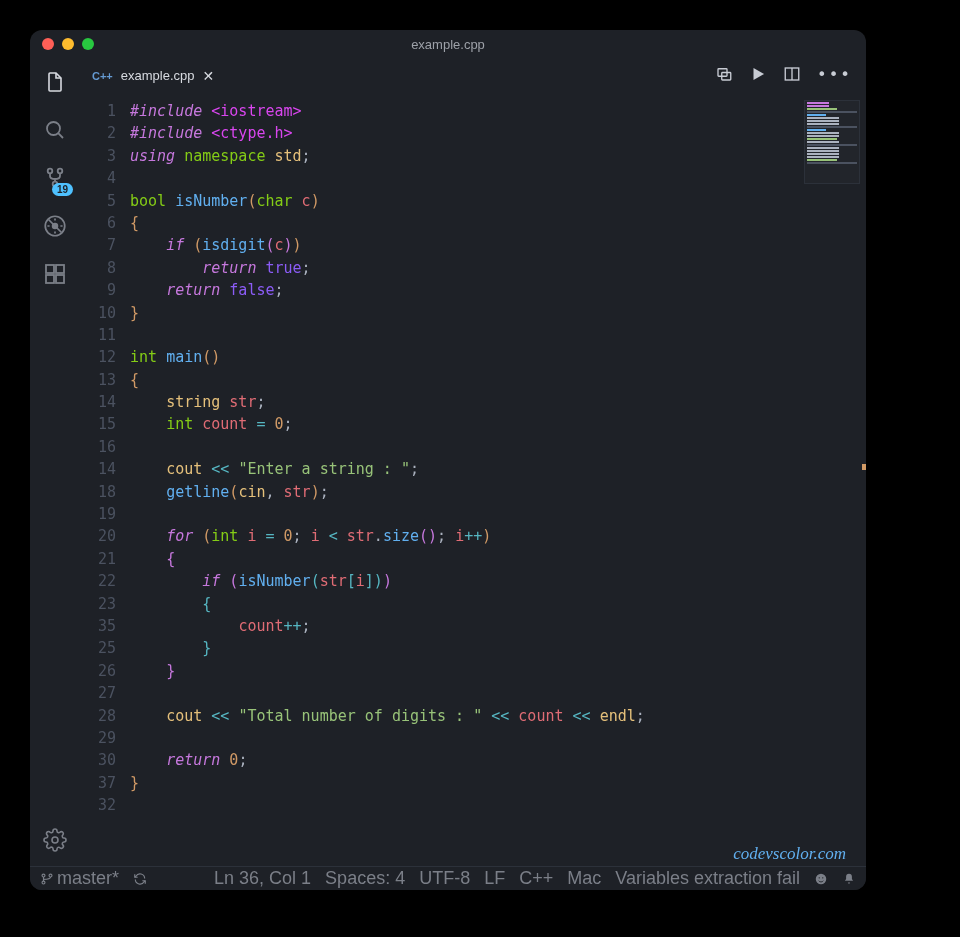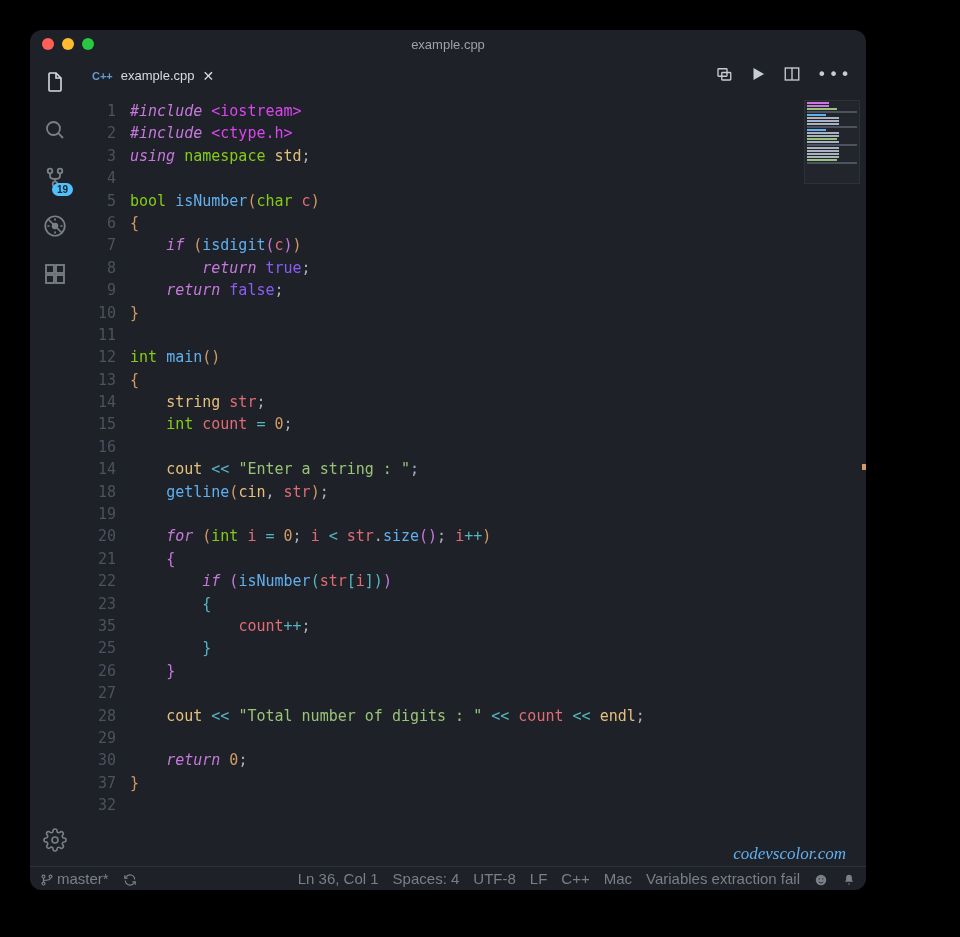--- a/index.html
+++ b/index.html
@@ -166,21 +166,21 @@
   }
 
   
   .status {
     height: 24px;
     background:#1e2127;
     border-top:1px solid #2c313a;
     display:flex;
     align-items:center;
     font-family: -apple-system, sans-serif;
-    font-size:15px;
+    font-size:18px;
     color:#7b7f88;
     padding: 0 10px;
     gap: 14px;
   }
   .status .sp { flex:1; }
   .status .lnk { cursor:pointer; }
   .status svg { vertical-align:middle; }
 </style>
 </head>
 <body>

